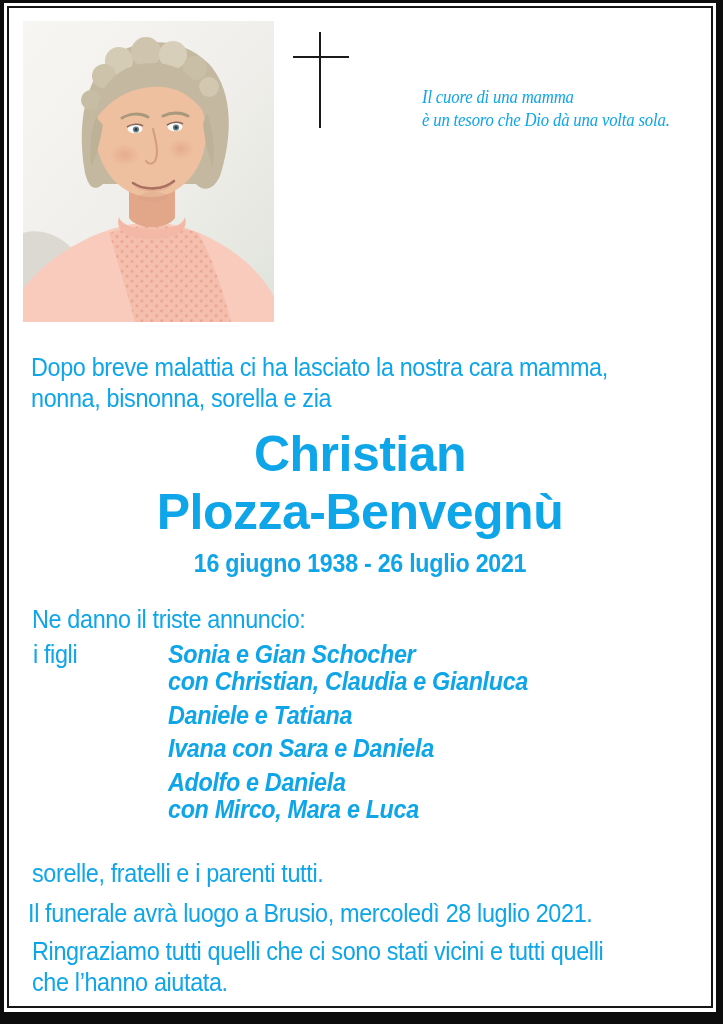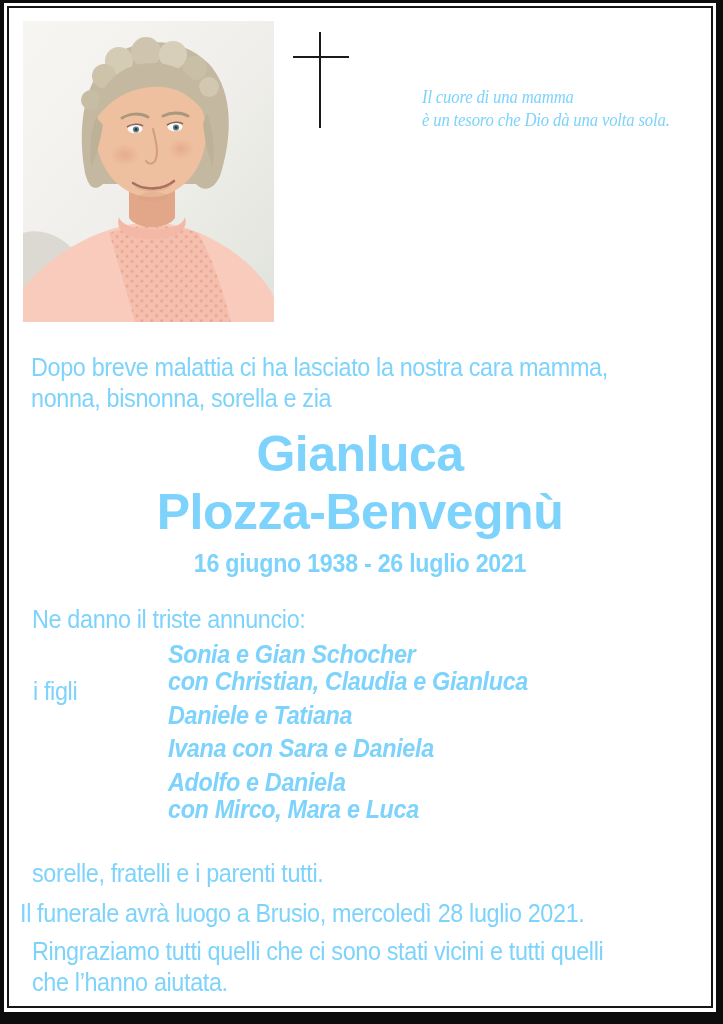--- a/index.html
+++ b/index.html
@@ -1,19 +1,19 @@
 <!DOCTYPE html>
 <html><head>
 <meta charset="utf-8">
 <style>
   html,body { margin:0; padding:0; }
   .page {
     position:relative; width:723px; height:1024px;
     background:#0c0c0c; overflow:hidden;
-    font-family:"Liberation Sans", sans-serif; color:#7dd3fc;
+    font-family:"Liberation Sans", sans-serif; color:#0ea5e9;
   }
   .card-white { position:absolute; left:4px; top:3px; right:7px; bottom:12px; background:#ffffff; }
   .card-border { position:absolute; left:7px; top:6px; right:10px; bottom:16px; border:2px solid #161616; background:transparent; }
 
   .abs { position:absolute; }
   .ln { white-space:nowrap; transform-origin:0 50%; }
   .sq90 .ln, .ln.sq90 { transform:scaleX(0.90); }
   .sq88 .ln, .ln.sq88 { transform:scaleX(0.88); }
 
   
@@ -35,26 +35,26 @@
 
   .intro { left:31px; top:352px; line-height:31px; }
 
   .name { left:30px; top:425px; width:660px; text-align:center;
     font-weight:bold; font-size:50px; line-height:58px; letter-spacing:-0.5px; }
   .dates { left:30px; top:548px; width:660px; text-align:center;
     font-weight:bold; font-size:25px; line-height:30px; letter-spacing:-0.3px;
     transform:scaleX(0.93); transform-origin:50% 50%; }
 
   .announce-heading { left:32px; top:606px; line-height:27px; }
-  .relation { left:33px; top:678px; line-height:27px; }
+  .relation { left:33px; top:641px; line-height:27px; }
   .families { left:168px; top:641px; line-height:27px; }
   .family { margin-bottom:6.5px; }
 
   .closing { left:32px; top:860px; line-height:27px;text-align:center; }
-  .funeral { left:20px; top:900px; line-height:27px;text-align:right; }
+  .funeral { left:28px; top:900px; line-height:27px;text-align:right; }
   .thanks  { left:32px; top:936px; line-height:31px; }
 </style>
 </head>
 <body>
 
 <div class="page">
   <div class="card-white"></div>
   <div class="card-border"></div>
 
   <div class="abs photo">
@@ -130,21 +130,21 @@
     <div class="ln sq88">Il cuore di una mamma</div>
     <div class="ln sq88">è un tesoro che Dio dà una volta sola.</div>
   </div>
 
   <div class="abs intro it sq90">
     <div class="ln">Dopo breve malattia ci ha lasciato la nostra cara mamma,</div>
     <div class="ln">nonna, bisnonna, sorella e zia</div>
   </div>
 
   <div class="abs name">
-    <div>Gianluca</div>
+    <div>Christian</div>
     <div>Plozza-Benvegnù</div>
   </div>
 
   <div class="abs dates">16 giugno 1938 - 26 luglio 2021</div>
 
   <div class="abs announce-heading it">
     <div class="ln sq90">Ne danno il triste annuncio:</div>
   </div>
 
   <div class="abs relation it">

